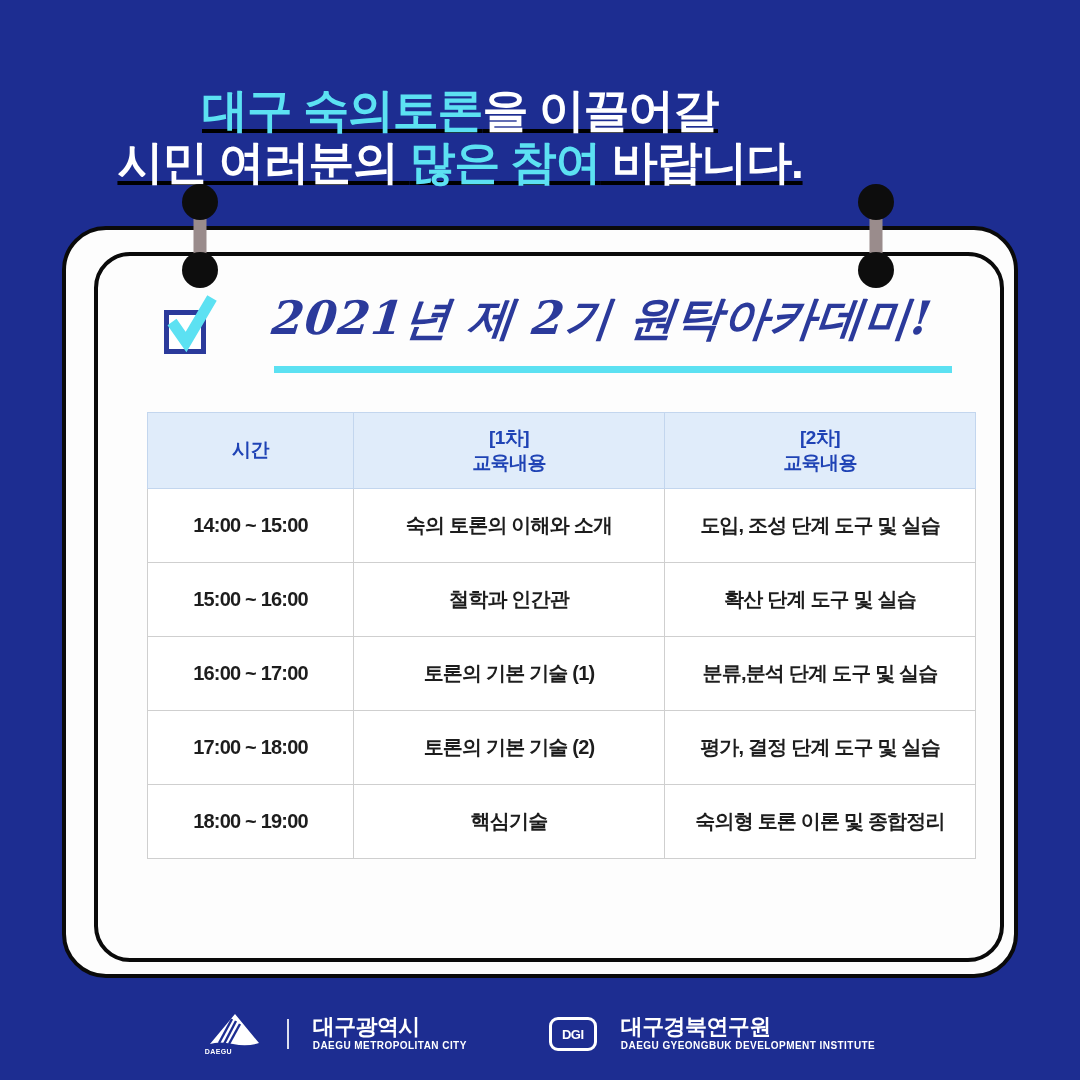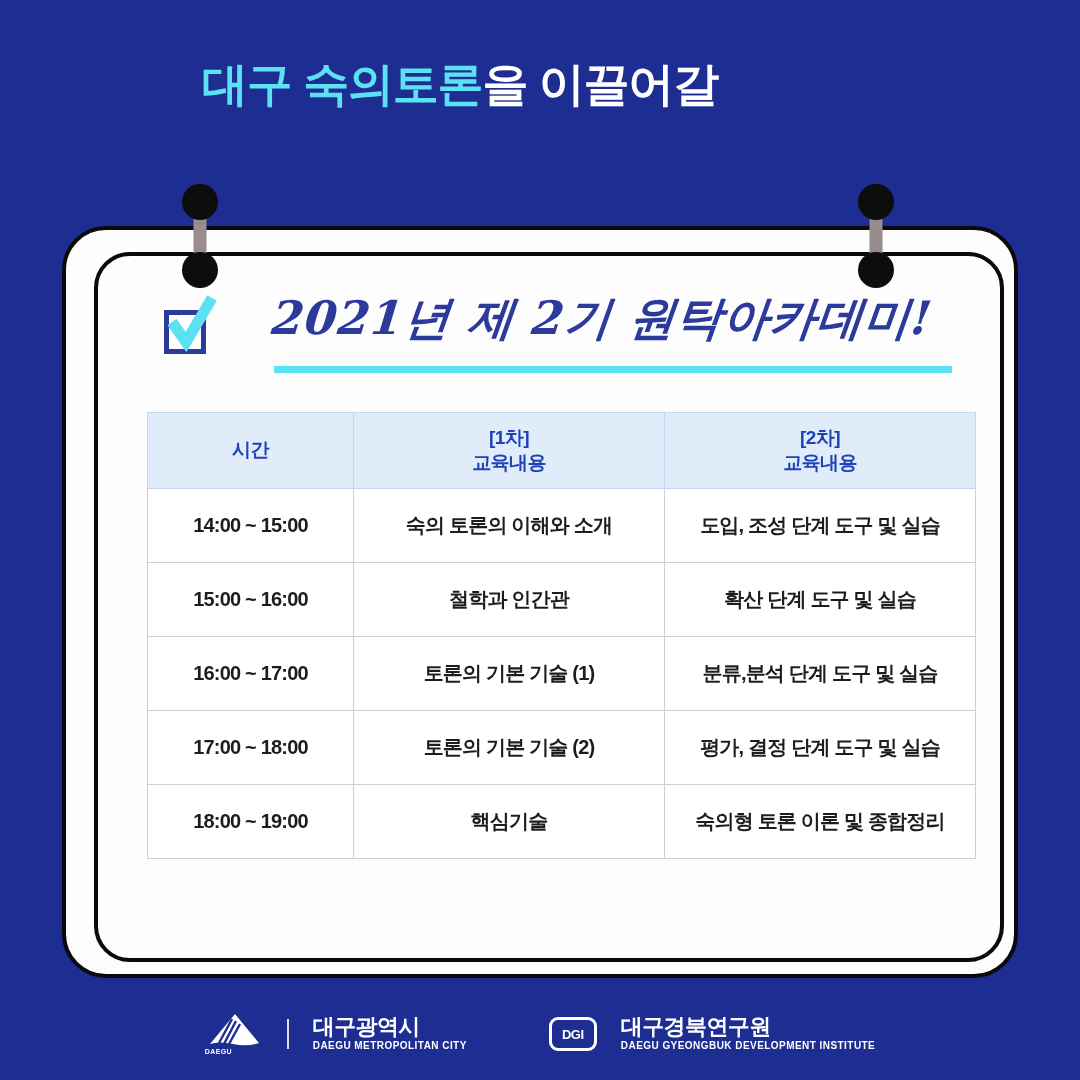--- a/index.html
+++ b/index.html
@@ -13,26 +13,27 @@
 
   body {
     background: #1d2d91;
     font-family: "Liberation Sans", "DejaVu Sans", sans-serif;
     position: relative;
   }
 
   
   .title-block {
     position: absolute;
-    top: 58px;
+    top: 84px;
     left: 0;
     width: 920px;
     text-align: center;
     line-height: 1.14;
     z-index: 5;
+    text-decoration: underline;
   }
   .title-line {
     font-size: 46px;
     font-weight: 900;
     letter-spacing: -1.2px;
     white-space: nowrap;
     color: #ffffff;
   }
   .title-line .accent { color: #5ce1f2; }
   .title-line .plain  { color: #ffffff; }
@@ -253,20 +254,23 @@
     color: #ffffff;
     letter-spacing: -0.5px;
   }
 </style>
 </head>
 <body>
 
 <div class="title-block">
   <div class="title-line">
     <span class="accent">대구 숙의토론</span><span class="plain">을 이끌어갈</span>
+  </div>
+  <div class="title-line">
+    <span class="plain">시민 여러분의 </span><span class="accent">많은 참여</span><span class="plain"> 바랍니다.</span>
   </div>
 </div>
 
 <div class="pin pin-left">
   <div class="bar"></div>
   <div class="knob top"></div>
   <div class="knob bottom"></div>
 </div>
 <div class="pin pin-right">
   <div class="bar"></div>

